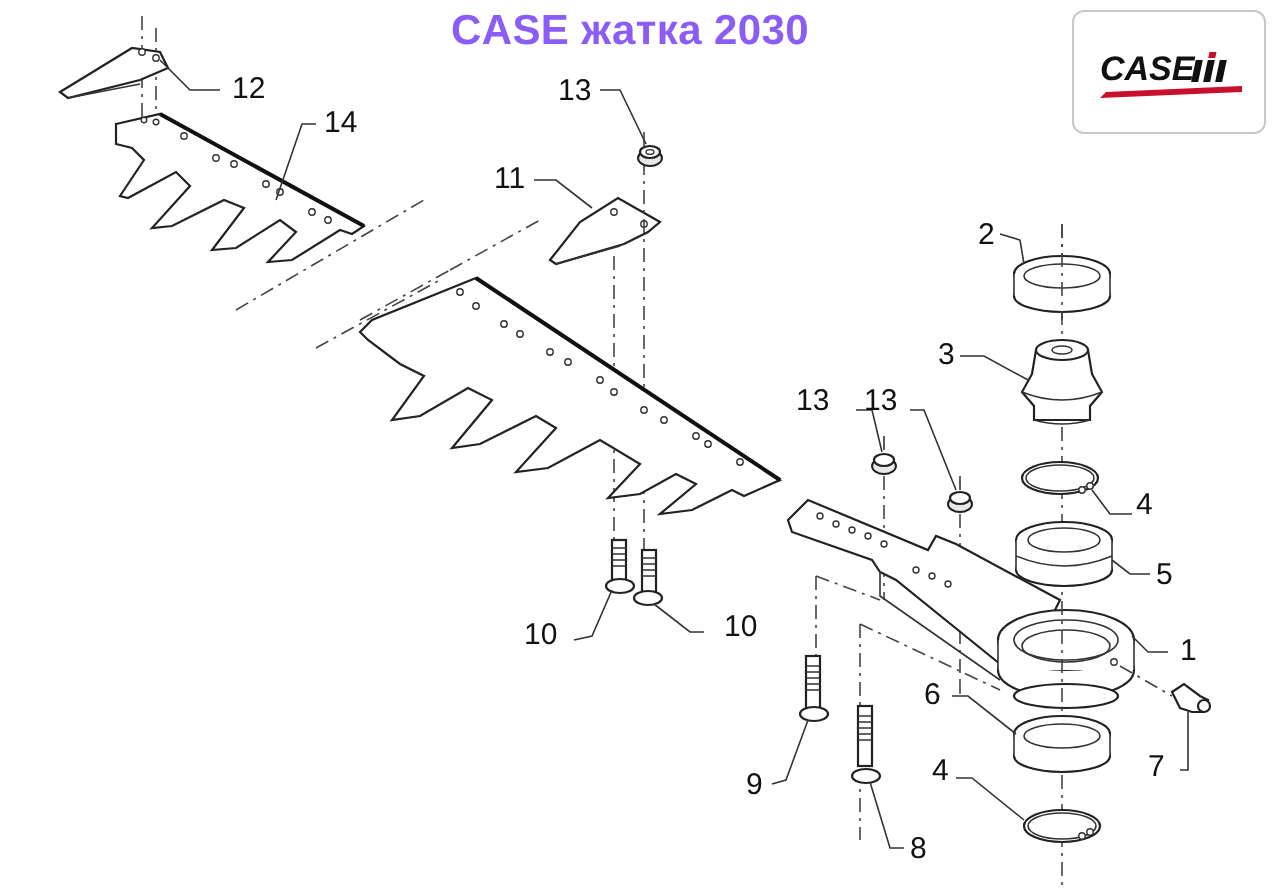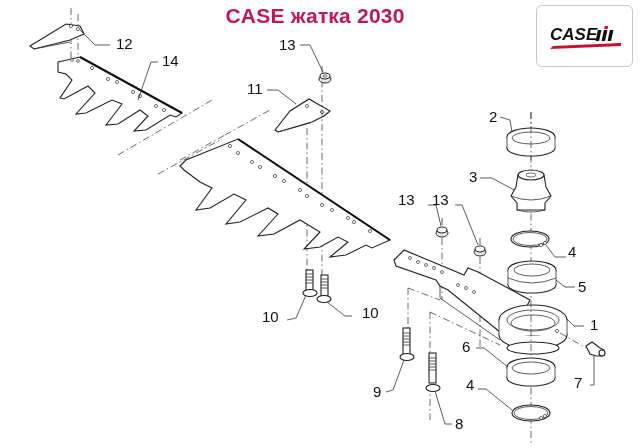--- a/index.html
+++ b/index.html
@@ -1,17 +1,17 @@
 <!DOCTYPE html>
 <html><head>
 <meta charset="utf-8">
 <style>
   html, body { margin:0; padding:0; background:#ffffff; }
   body { width:640px; height:448px; overflow:hidden; position:relative; font-family:"Liberation Sans", sans-serif; }
-  #title { position:absolute; left:0; top:4px; width:640px; text-align:center; font-family:"Liberation Sans", sans-serif; font-weight:bold; font-size:21px; color:#be185d; letter-spacing:0.2px; padding-right:10px; box-sizing:border-box; }
+  #title { position:absolute; left:0; top:4px; width:640px; text-align:center; font-family:"Liberation Sans", sans-serif; font-weight:bold; font-size:21px; color:#8b5cf6; letter-spacing:0.2px; padding-right:10px; box-sizing:border-box; }
   #logo { position:absolute; left:536px; top:5px; width:97px; height:62px; border:1px solid #c8c8c8; border-radius:6px; background:#fff; box-sizing:border-box; }
   #diagram { position:absolute; left:0; top:0; }
   .lbl { font-family:"Liberation Sans", sans-serif; font-size:15px; fill:#111; }
   .part { fill:#fff; stroke:#222; stroke-width:1.1; }
   .thin { fill:none; stroke:#333; stroke-width:0.8; }
   .lead { fill:none; stroke:#333; stroke-width:0.8; }
   .axis { fill:none; stroke:#444; stroke-width:0.8; stroke-dasharray:7 3 1.5 3; }
   .hole { fill:#fff; stroke:#333; stroke-width:0.7; }
   .shade { fill:#e8e8e8; stroke:#222; stroke-width:1; }
 </style>

